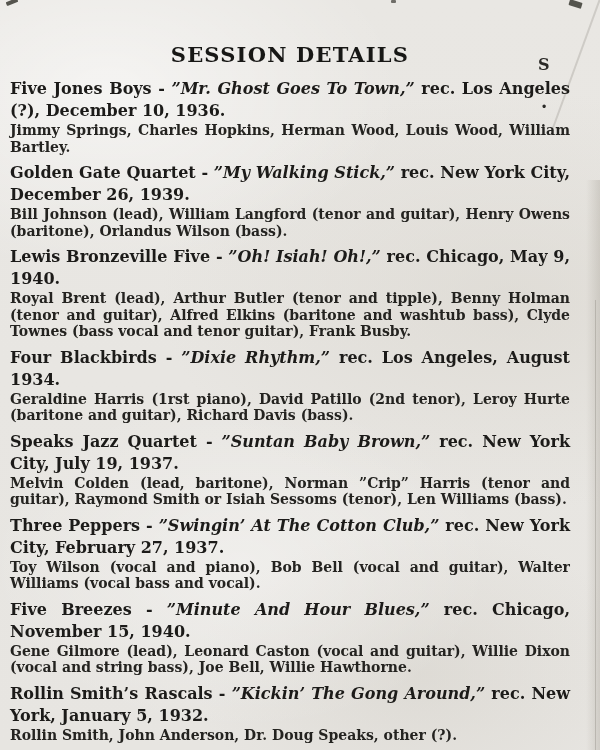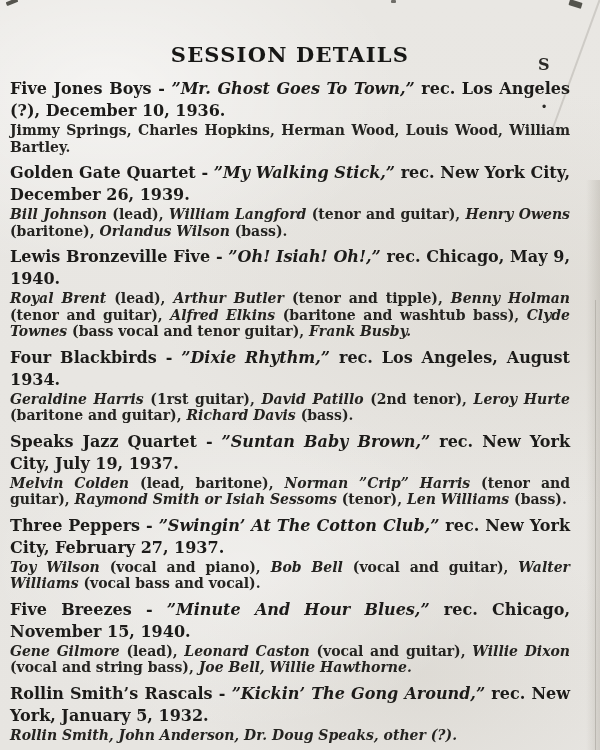--- a/index.html
+++ b/index.html
@@ -31,21 +31,21 @@
   .session p{margin:0;}
   .headline{
     font-size:16px;line-height:22px;font-weight:bold;
     text-align:justify;color:#1c1b19;
   }
   .song{font-style:italic;}
   .personnel{
     font-size:14px;line-height:16.5px;font-weight:bold;
     text-align:justify;color:#242320;
   }
-  .pname{font-style:italic;}
+  .pname{}
   .cutline{
     height:8px;overflow:hidden;
     font-size:16px;line-height:22px;font-weight:bold;
     color:#1c1b19;white-space:nowrap;
   }
   .cutline .song{font-style:italic;}
   
   .frag{
     position:absolute;font-weight:bold;color:#2b2a27;
     font-size:16px;line-height:16px;
@@ -81,21 +81,21 @@
     <p class="personnel"><span class="pname">Bill Johnson</span><span class="prole"> (lead), </span><span class="pname">William Langford</span><span class="prole"> (tenor and guitar), </span><span class="pname">Henry Owens</span><span class="prole"> (baritone), </span><span class="pname">Orlandus Wilson</span><span class="prole"> (bass).</span></p>
   </div>
 
   <div class="session">
     <p class="headline"><span class="group">Lewis Bronzeville Five</span><span class="sep"> - </span><span class="song">”Oh! Isiah! Oh!,”</span><span class="rec"> rec. Chicago, May 9, 1940.</span></p>
     <p class="personnel"><span class="pname">Royal Brent</span><span class="prole"> (lead), </span><span class="pname">Arthur Butler</span><span class="prole"> (tenor and tipple), </span><span class="pname">Benny Holman</span><span class="prole"> (tenor and guitar), </span><span class="pname">Alfred Elkins</span><span class="prole"> (baritone and washtub bass), </span><span class="pname">Clyde Townes</span><span class="prole"> (bass vocal and tenor guitar), </span><span class="pname">Frank Busby.</span></p>
   </div>
 
   <div class="session">
     <p class="headline"><span class="group">Four Blackbirds</span><span class="sep"> - </span><span class="song">”Dixie Rhythm,”</span><span class="rec"> rec. Los Angeles, August 1934.</span></p>
-    <p class="personnel"><span class="pname">Geraldine Harris</span><span class="prole"> (1rst guitar), </span><span class="pname">David Patillo</span><span class="prole"> (2nd tenor), </span><span class="pname">Leroy Hurte</span><span class="prole"> (baritone and guitar), </span><span class="pname">Richard Davis</span><span class="prole"> (bass).</span></p>
+    <p class="personnel"><span class="pname">Geraldine Harris</span><span class="prole"> (1rst piano), </span><span class="pname">David Patillo</span><span class="prole"> (2nd tenor), </span><span class="pname">Leroy Hurte</span><span class="prole"> (baritone and guitar), </span><span class="pname">Richard Davis</span><span class="prole"> (bass).</span></p>
   </div>
 
   <div class="session">
     <p class="headline"><span class="group">Speaks Jazz Quartet</span><span class="sep"> - </span><span class="song">”Suntan Baby Brown,”</span><span class="rec"> rec. New York City, July 19, 1937.</span></p>
     <p class="personnel"><span class="pname">Melvin Colden</span><span class="prole"> (lead, baritone), </span><span class="pname">Norman ”Crip” Harris</span><span class="prole"> (tenor and guitar), </span><span class="pname">Raymond Smith or Isiah Sessoms</span><span class="prole"> (tenor), </span><span class="pname">Len Williams</span><span class="prole"> (bass).</span></p>
   </div>
 
   <div class="session">
     <p class="headline"><span class="group">Three Peppers</span><span class="sep"> - </span><span class="song">”Swingin’ At The Cotton Club,”</span><span class="rec"> rec. New York City, February 27, 1937.</span></p>
     <p class="personnel"><span class="pname">Toy Wilson</span><span class="prole"> (vocal and piano), </span><span class="pname">Bob Bell</span><span class="prole"> (vocal and guitar), </span><span class="pname">Walter Williams</span><span class="prole"> (vocal bass and vocal).</span></p>

